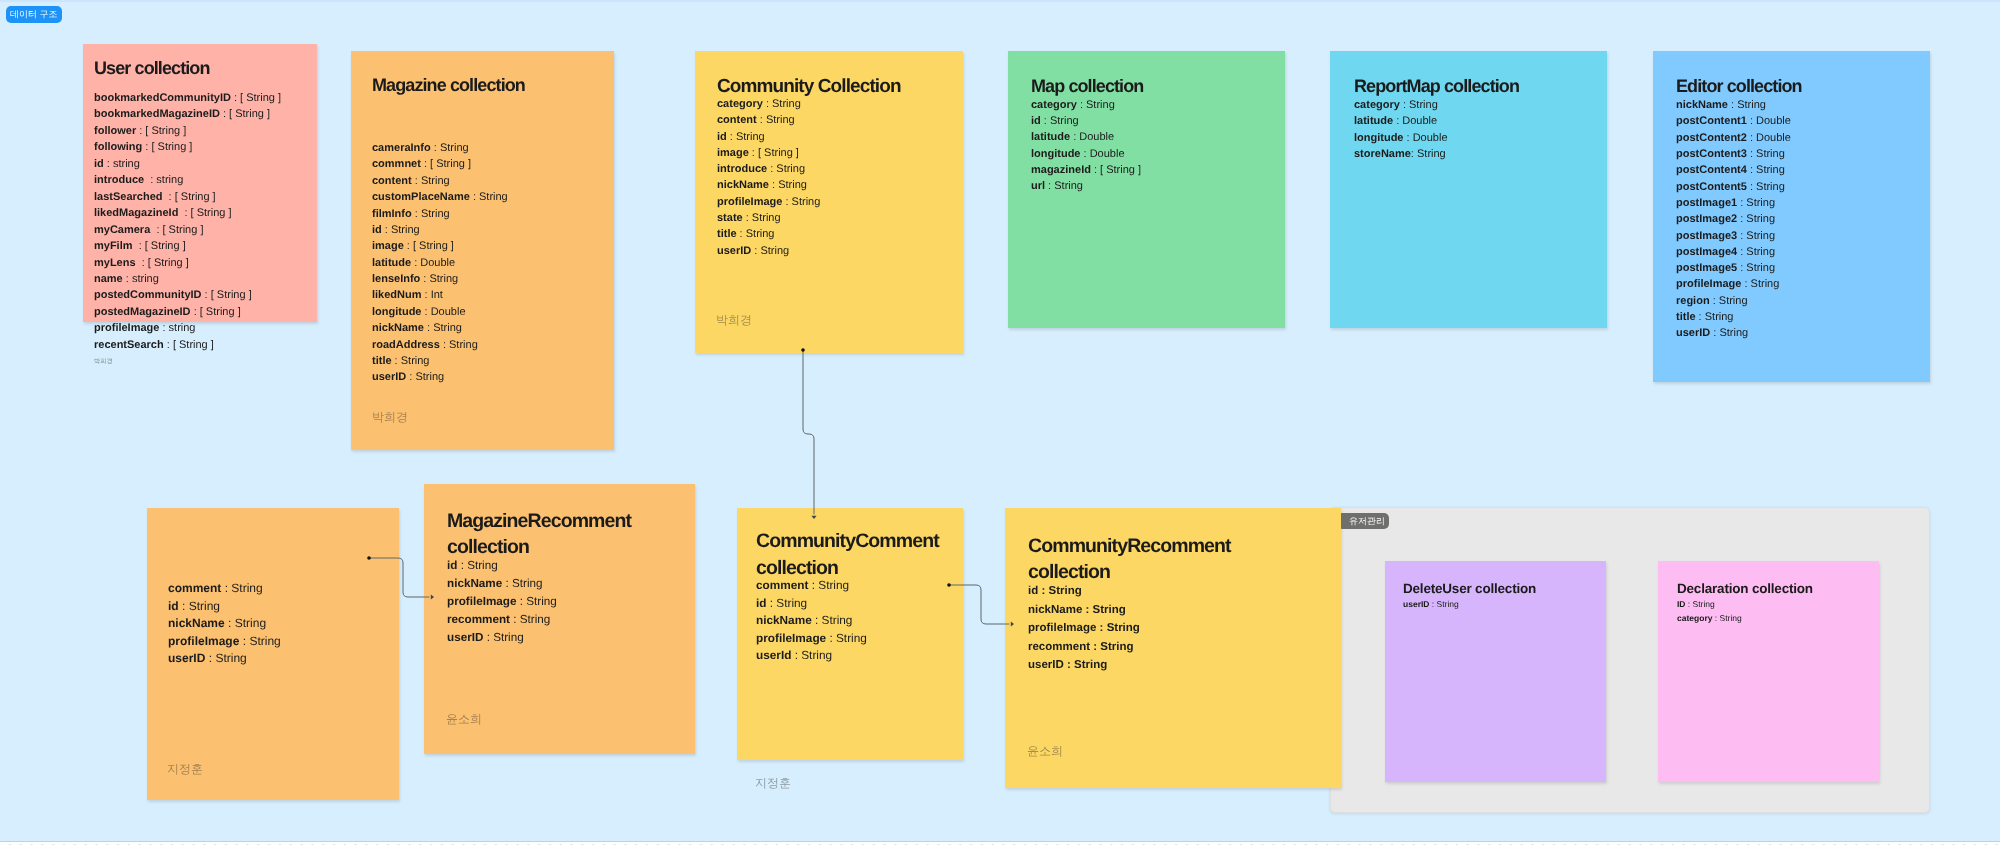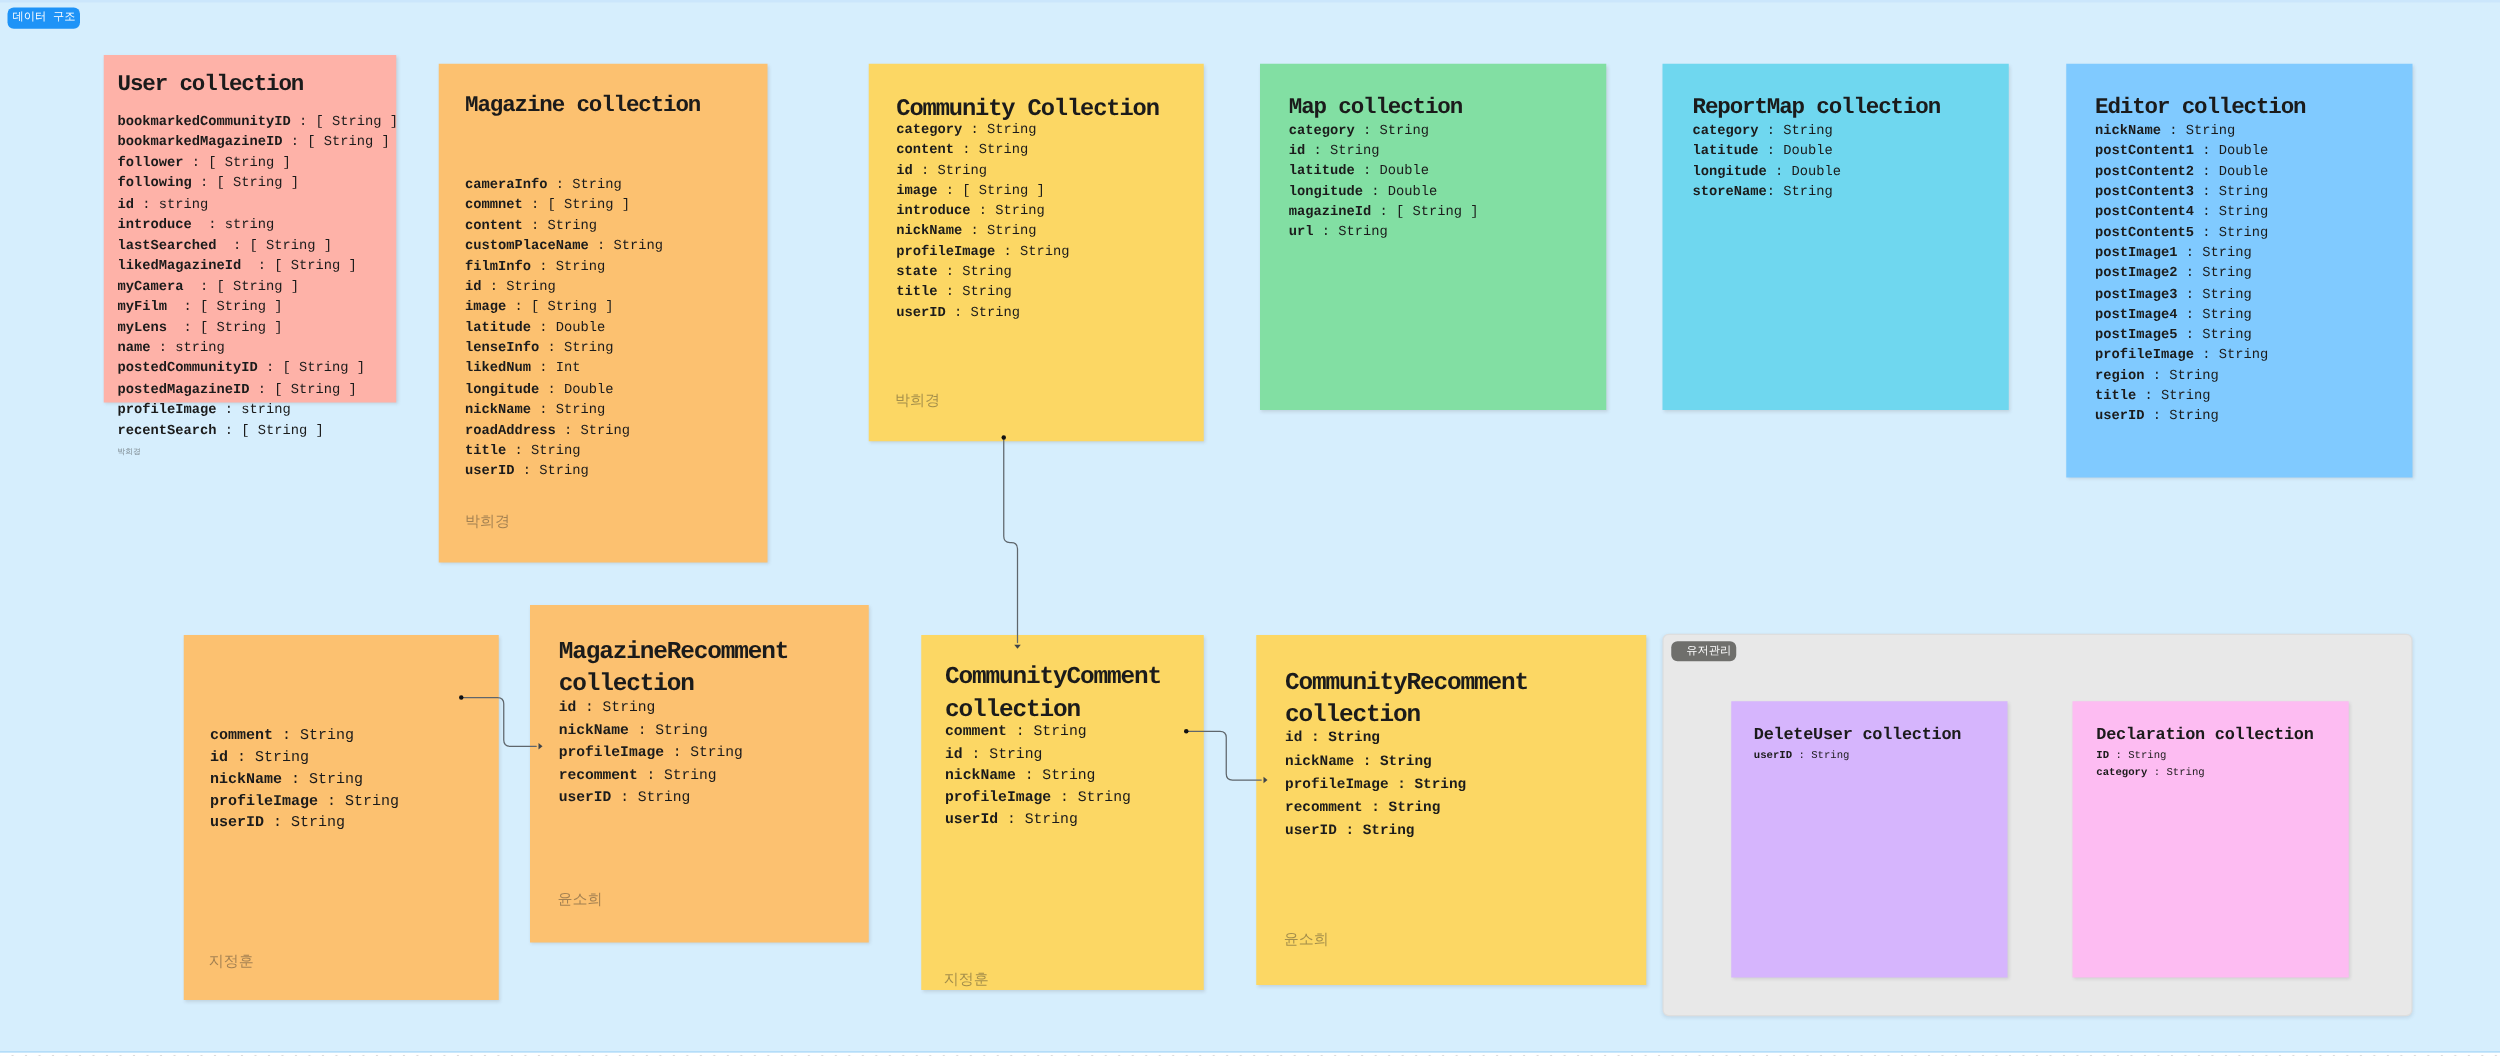--- a/index.html
+++ b/index.html
@@ -10,21 +10,20 @@
     background:#ffffff;
     position:relative;
     -webkit-font-smoothing:antialiased;
     text-rendering:geometricPrecision;
   }
   #board{
     position:absolute;left:0;top:0;width:2000px;height:845px;
     background:
       radial-gradient(circle at 1.5px 1.5px, #dcdcdc 1.2px, transparent 1.5px) 8.5px 1.8px/10.8px 10.8px,
       #ffffff;
-    font-family: Liberation Mono, monospace;
   }
   .frame-main{
     position:absolute;left:-2px;top:0px;width:2004px;height:842px;
     background:#d6eefd;
     border-top:2px solid #cbe6fc;
     border-bottom:1px solid #a9d8f7;
     border-left:none;border-right:none;
     box-sizing:border-box;
   }
   .frame-tag{
@@ -194,32 +193,32 @@
         <div class="ttl" style="left: 23px; top: 24px; font-size: 19.5px; line-height: 26.4px; width: 225px;">MagazineRecomment collection</div>
         <div class="fields" style="left: 23px; top: 73px; font-size: 11.7px; line-height: 18px;">
           <div class="f"><b>id</b><span>&nbsp;: </span><span>String</span></div>
           <div class="f"><b>nickName</b><span>&nbsp;: </span><span>String</span></div>
           <div class="f"><b>profileImage</b><span>&nbsp;: </span><span>String</span></div>
           <div class="f"><b>recomment</b><span>&nbsp;: </span><span>String</span></div>
           <div class="f"><b>userID</b><span>&nbsp;: </span><span>String</span></div>
         </div>
         <div class="author" style="left: 22px; top: 227px; font-size: 12px;">윤소희</div>
       </div>
-      <div class="card" style="left: 737px; top: 508px; width: 226px; height: 284px; background: rgb(252, 215, 100);">
+      <div class="card" style="left: 737px; top: 508px; width: 226px; height: 252px; background: rgb(252, 215, 100);">
         <div class="ttl" style="left: 19px; top: 20px; font-size: 19.5px; line-height: 26.5px; width: 188px;">CommunityComment collection</div>
         <div class="fields" style="left: 19px; top: 69px; font-size: 11.8px; line-height: 17.5px;">
           <div class="f"><b>comment</b><span>&nbsp;: </span><span>String</span></div>
           <div class="f"><b>id</b><span>&nbsp;: </span><span>String</span></div>
           <div class="f"><b>nickName</b><span>&nbsp;: </span><span>String</span></div>
           <div class="f"><b>profileImage</b><span>&nbsp;: </span><span>String</span></div>
           <div class="f"><b>userId</b><span>&nbsp;: </span><span>String</span></div>
         </div>
         <div class="author" style="left: 18px; top: 267px; font-size: 12px;">지정훈</div>
       </div>
-      <div class="card" style="left: 1005px; top: 508px; width: 312px; height: 280px; background: rgb(252, 215, 100);">
+      <div class="card" style="left: 1005px; top: 508px; width: 336px; height: 280px; background: rgb(252, 215, 100);">
         <div class="ttl" style="left: 23px; top: 25px; font-size: 19.5px; line-height: 26.4px; width: 234px;">CommunityRecomment collection</div>
         <div class="fields" style="left: 23px; top: 74px; font-size: 11.5px; line-height: 18.6px; font-weight: 700;">
           <div class="f"><b>id</b><span>&nbsp;: </span><span>String</span></div>
           <div class="f"><b>nickName</b><span>&nbsp;: </span><span>String</span></div>
           <div class="f"><b>profileImage</b><span>&nbsp;: </span><span>String</span></div>
           <div class="f"><b>recomment</b><span>&nbsp;: </span><span>String</span></div>
           <div class="f"><b>userID</b><span>&nbsp;: </span><span>String</span></div>
         </div>
         <div class="author" style="left: 22px; top: 235px; font-size: 12px;">윤소희</div>
       </div>

